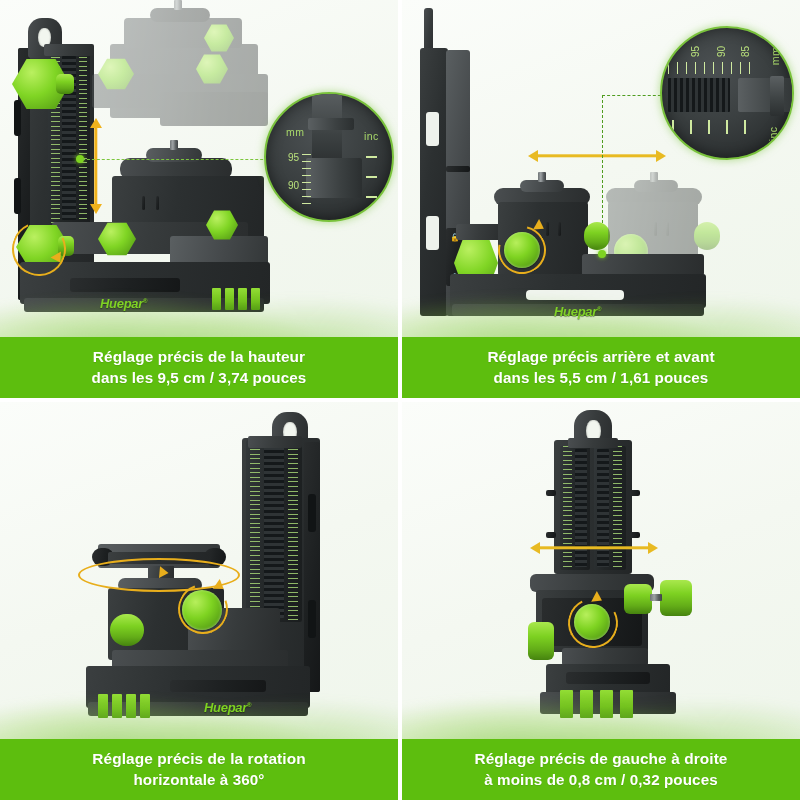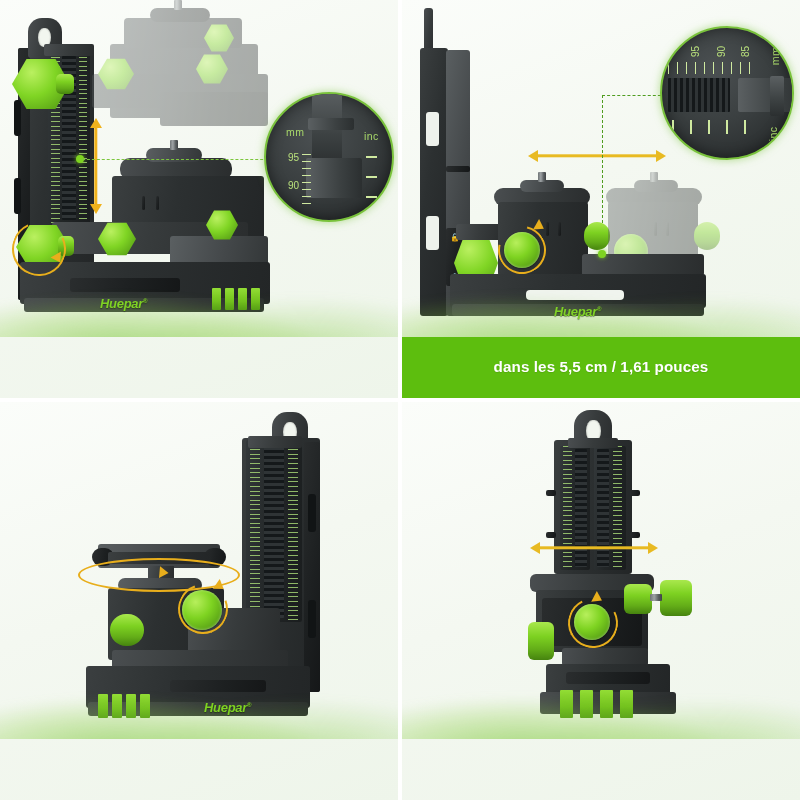--- a/index.html
+++ b/index.html
@@ -294,20 +294,24 @@
         <div class="mag-bar-h" style="left:40px;top:64px;width:56px;height:40px;"></div>
         <div class="mag-lbl" style="left:20px;top:32px;">mm</div>
         <div class="mag-lbl" style="left:98px;top:36px;">inc</div>
         <div class="mag-num" style="left:22px;top:58px;">95</div>
         <div class="mag-num" style="left:22px;top:86px;">90</div>
         <div class="mag-ticks-v" style="left:36px;top:60px;width:9px;height:56px;"></div>
         <div class="mag-ticks-v" style="left:100px;top:62px;width:11px;height:52px;background-image:repeating-linear-gradient(to bottom,#cfe9a0 0px,#cfe9a0 1.6px,rgba(0,0,0,0) 1.6px,rgba(0,0,0,0) 20px);"></div>
       </div>
 
     </div>
+    <div class="caption">
+      <span class="l1">Réglage précis de la hauteur</span>
+      <span class="l2">dans les 9,5 cm / 3,74 pouces</span>
+    </div>
   </div>
 
   <div class="gutter-v"></div>
 
   <div class="panel">
     <div class="stage">
 
       <div class="pt body-md" style="left:22px;top:8px;width:9px;height:52px;border-radius:3px;"></div>
       <div class="pt body-dk rnd3" style="left:18px;top:48px;width:28px;height:268px;"></div>
       <div class="pt body-lt rnd3" style="left:44px;top:50px;width:24px;height:266px;"></div>
@@ -370,20 +374,21 @@
         <div class="slotrow" style="position:absolute;left:6px;top:50px;width:62px;height:34px;"></div>
         <div class="mag-num" style="left:28px;top:18px;transform:rotate(-90deg);">95</div>
         <div class="mag-num" style="left:54px;top:18px;transform:rotate(-90deg);">90</div>
         <div class="mag-num" style="left:78px;top:18px;transform:rotate(-90deg);">85</div>
         <div class="mag-lbl" style="left:104px;top:22px;transform:rotate(-90deg);">mm</div>
         <div class="mag-lbl" style="left:104px;top:100px;transform:rotate(-90deg);">inc</div>
       </div>
 
     </div>
     <div class="caption">
+      <span class="l1">Réglage précis arrière et avant</span>
       <span class="l2">dans les 5,5 cm / 1,61 pouces</span>
     </div>
   </div>
 
   <div class="gutter-h" style="grid-column:1/2;"></div>
   <div style="background:#fff;"></div>
   <div class="gutter-h" style="grid-column:3/4;"></div>
 
   <div class="panel">
     <div class="stage">
@@ -426,20 +431,24 @@
       <div class="logo" style="left:204px;top:298px;">
         <span>Huepar</span><sup>®</sup>
       </div>
 
       <div class="rot-ellipse" style="left:78px;top:156px;width:162px;height:34px;"></div>
       <div class="rot-tip" style="left:158px;top:166px;transform:rotate(95deg);"></div>
       <div class="rot-ring" style="left:178px;top:182px;width:50px;height:50px;transform:rotate(25deg);"></div>
       <div class="rot-tip" style="left:214px;top:180px;transform:rotate(125deg);"></div>
 
     </div>
+    <div class="caption">
+      <span class="l1">Réglage précis de la rotation</span>
+      <span class="l2">horizontale à 360°</span>
+    </div>
   </div>
 
   <div class="gutter-v"></div>
 
   <div class="panel">
     <div class="stage">
 
       <div class="pt body-md" style="left:172px;top:8px;width:38px;height:44px;border-radius:16px 16px 3px 3px;"></div>
       <div class="pt hanger-hole" style="left:184px;top:18px;width:15px;height:22px;"></div>
 
@@ -479,15 +488,19 @@
 
       <div class="arr-h" style="left:128px;top:138px;width:128px;height:16px;">
         <div class="head lf"></div>
           <div class="shaft"></div>
           <div class="head rt"></div>
       </div>
       <div class="rot-ring" style="left:166px;top:196px;width:50px;height:50px;transform:rotate(18deg);"></div>
       <div class="rot-tip" style="left:190px;top:192px;transform:rotate(118deg);"></div>
 
     </div>
+    <div class="caption">
+      <span class="l1">Réglage précis de gauche à droite</span>
+      <span class="l2">à moins de 0,8 cm / 0,32 pouces</span>
+    </div>
   </div>
 
 </div>
 
 </body></html>

